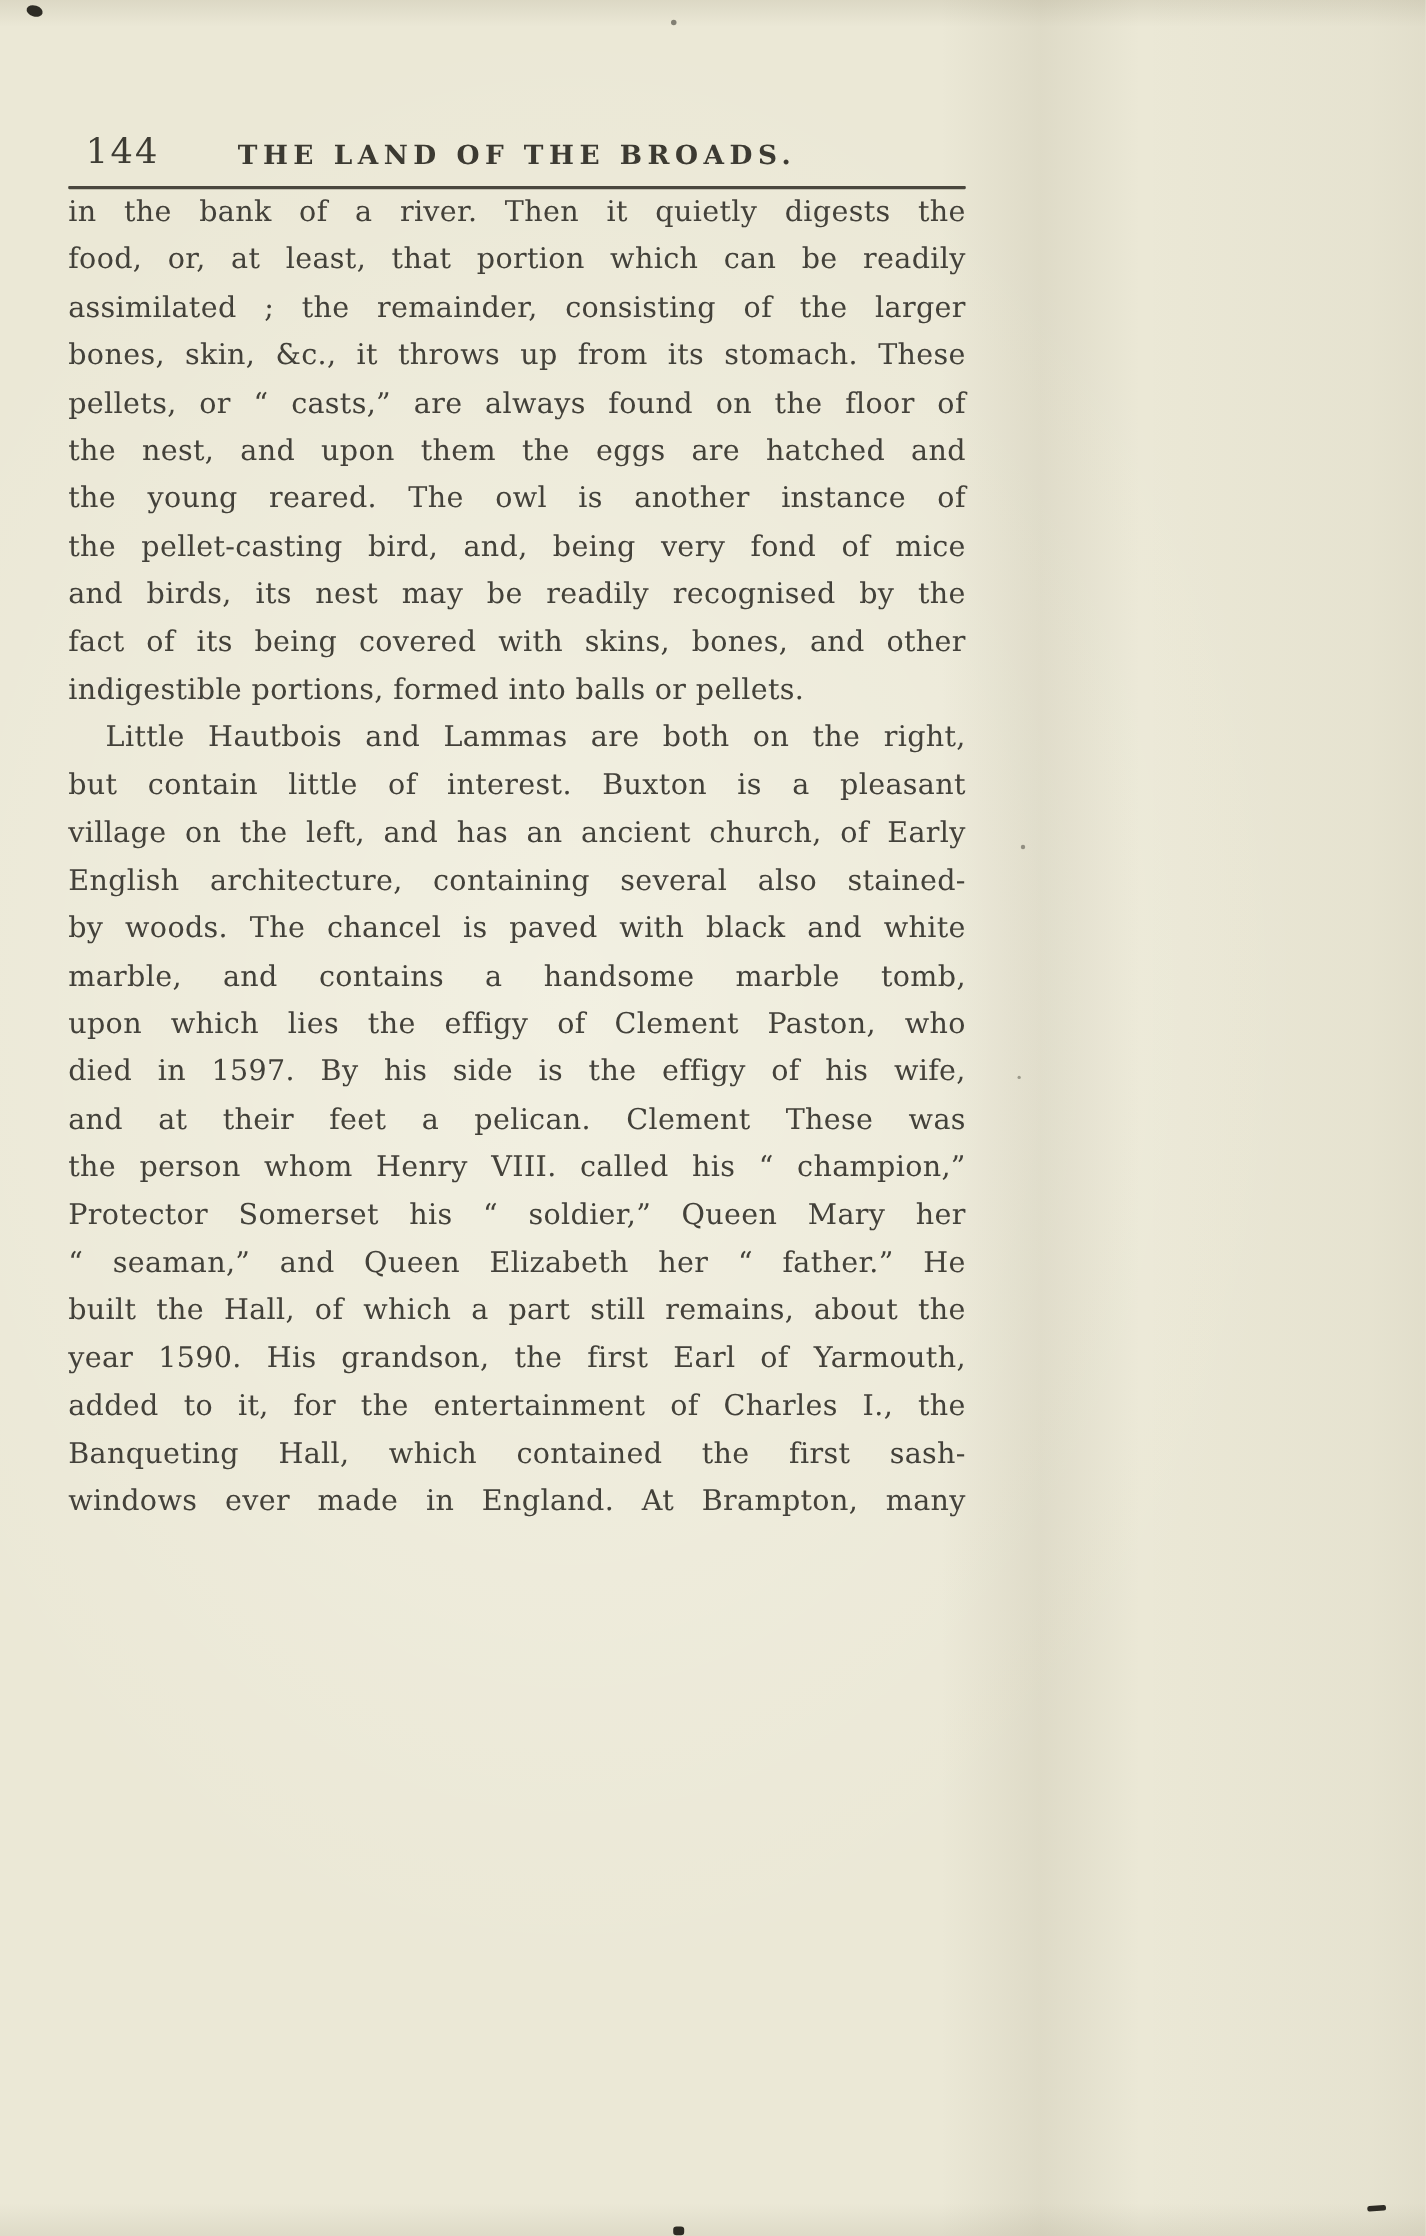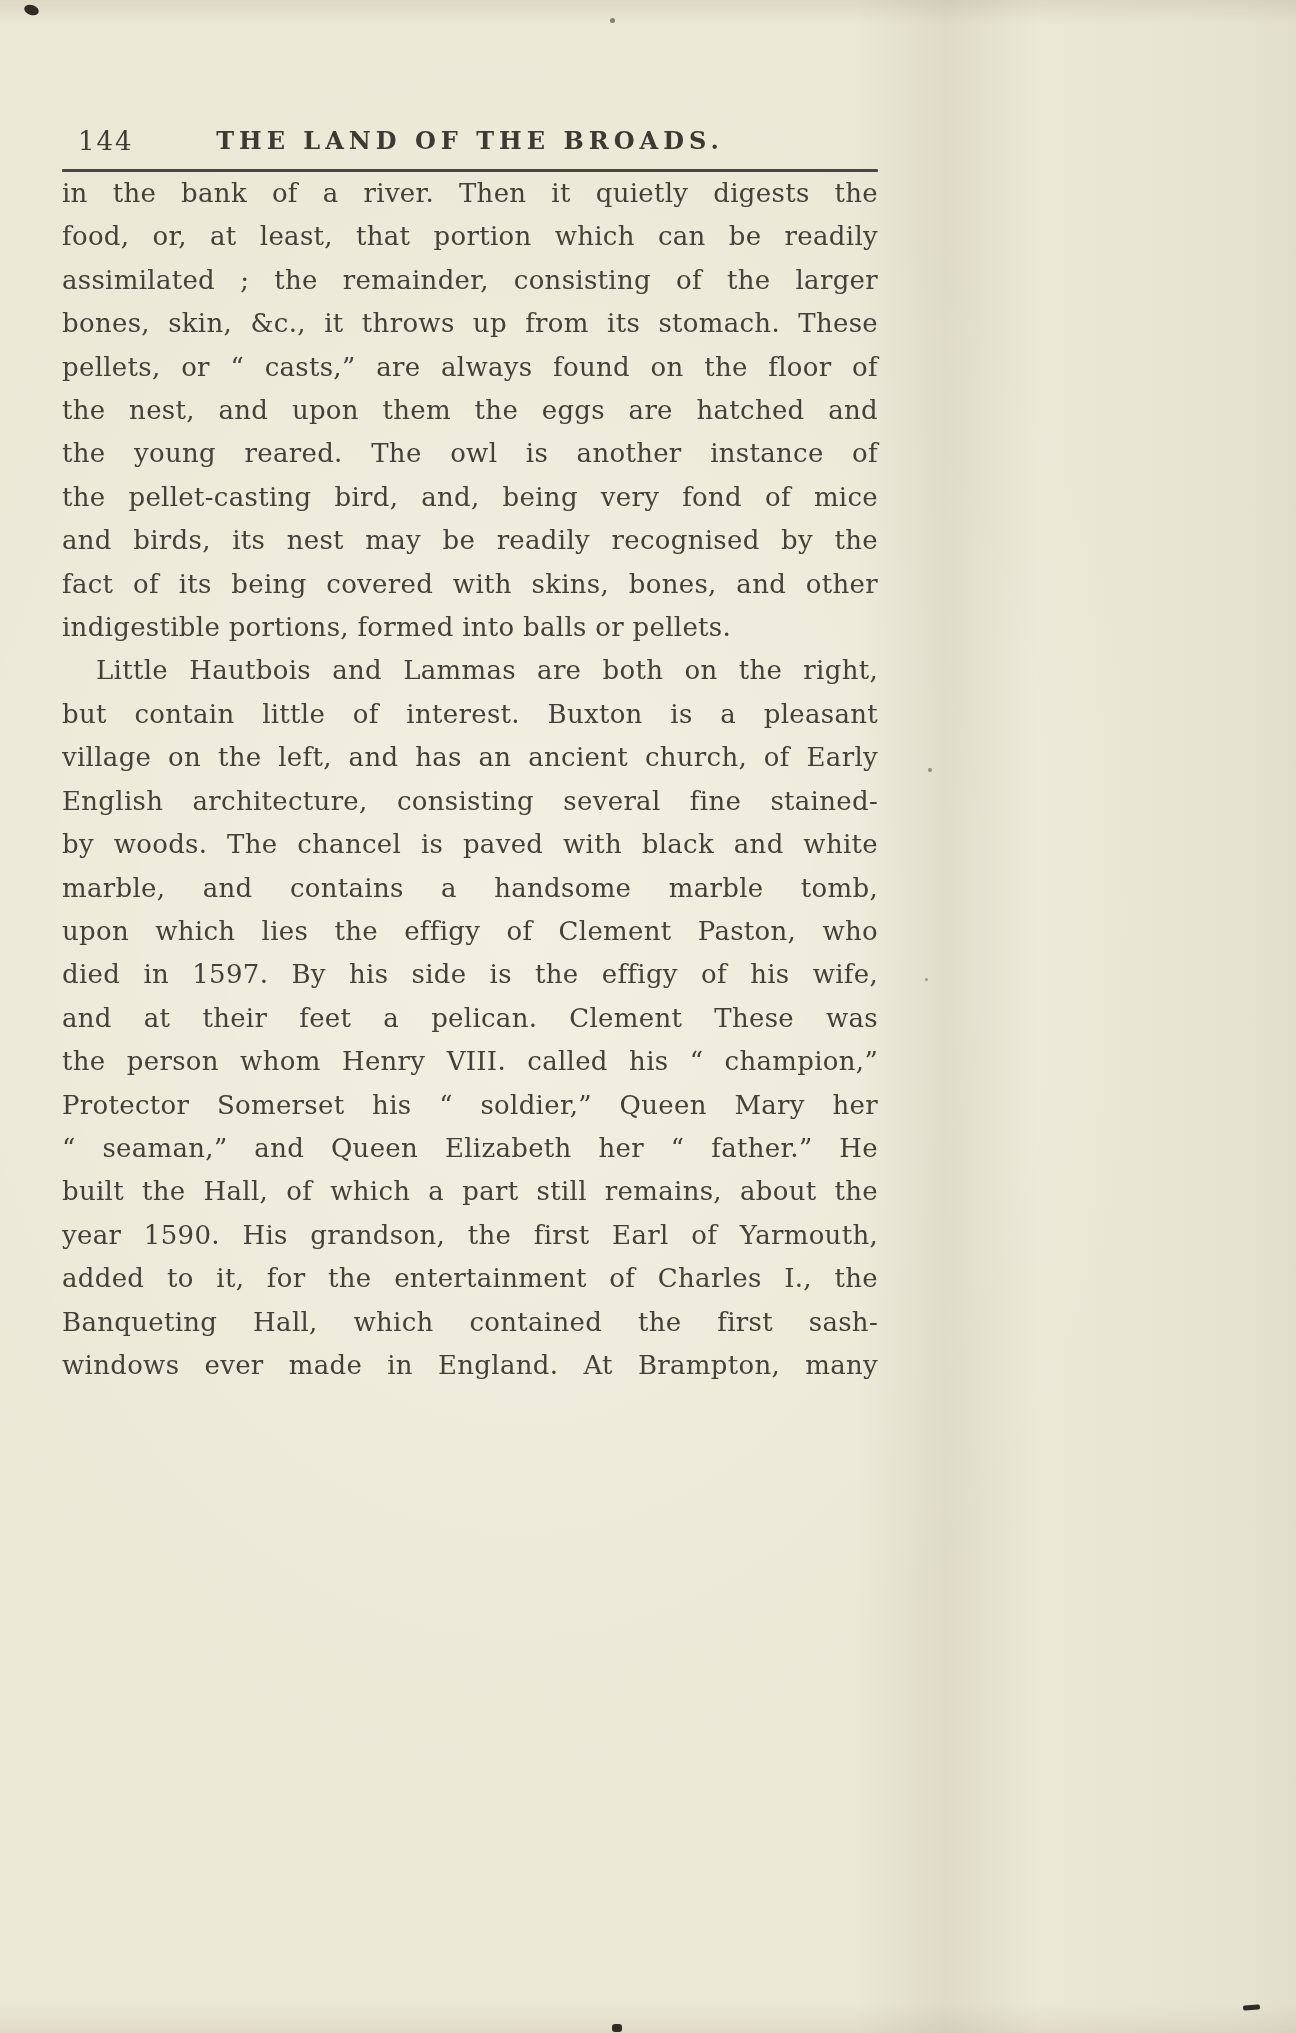--- a/index.html
+++ b/index.html
@@ -27,21 +27,21 @@
   }
   .header {
     position: relative;
     height: 40px;
     text-align: center;
   }
   .pagenum {
     position: absolute;
     left: 16px;
     bottom: 2px;
-    font-size: 26px;
+    font-size: 32px;
     letter-spacing: 2px;
     color: #3e3c34;
   }
   .title {
     display: inline-block;
     padding-top: 8px;
     font-size: 24px;
     font-weight: bold;
     letter-spacing: 5px;
     color: #3c3a32;
@@ -98,21 +98,21 @@
       <div class="line">pellets, or “ casts,” are always found on the floor of</div>
       <div class="line">the nest, and upon them the eggs are hatched and</div>
       <div class="line">the young reared. The owl is another instance of</div>
       <div class="line">the pellet-casting bird, and, being very fond of mice</div>
       <div class="line">and birds, its nest may be readily recognised by the</div>
       <div class="line">fact of its being covered with skins, bones, and other</div>
       <div class="line no-justify">indigestible portions, formed into balls or pellets.</div>
       <div class="line indent">Little Hautbois and Lammas are both on the right,</div>
       <div class="line">but contain little of interest. Buxton is a pleasant</div>
       <div class="line">village on the left, and has an ancient church, of Early</div>
-      <div class="line">English architecture, consisting several fine stained-</div>
+      <div class="line">English architecture, containing several also stained-</div>
       <div class="line">by woods. The chancel is paved with black and white</div>
       <div class="line">marble, and contains a handsome marble tomb,</div>
       <div class="line">upon which lies the effigy of Clement Paston, who</div>
       <div class="line">died in 1597. By his side is the effigy of his wife,</div>
       <div class="line">and at their feet a pelican. Clement These was</div>
       <div class="line">the person whom Henry VIII. called his “ champion,”</div>
       <div class="line">Protector Somerset his “ soldier,” Queen Mary her</div>
       <div class="line">“ seaman,” and Queen Elizabeth her “ father.” He</div>
       <div class="line">built the Hall, of which a part still remains, about the</div>
       <div class="line">year 1590. His grandson, the first Earl of Yarmouth,</div>

